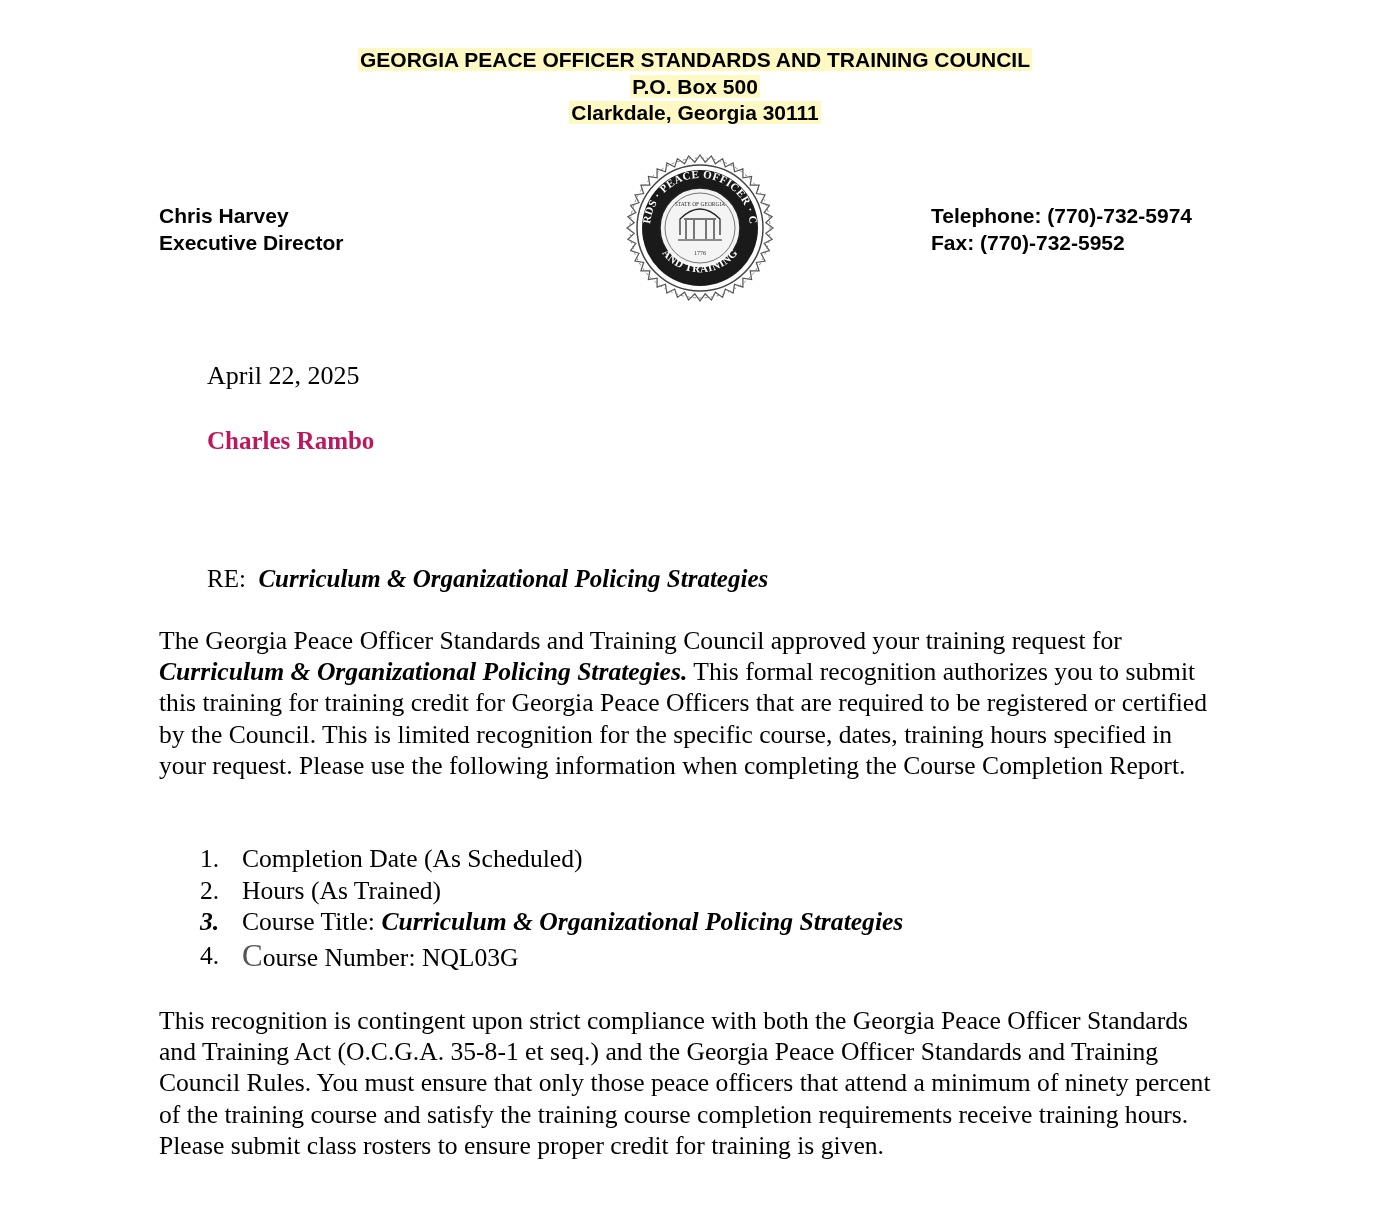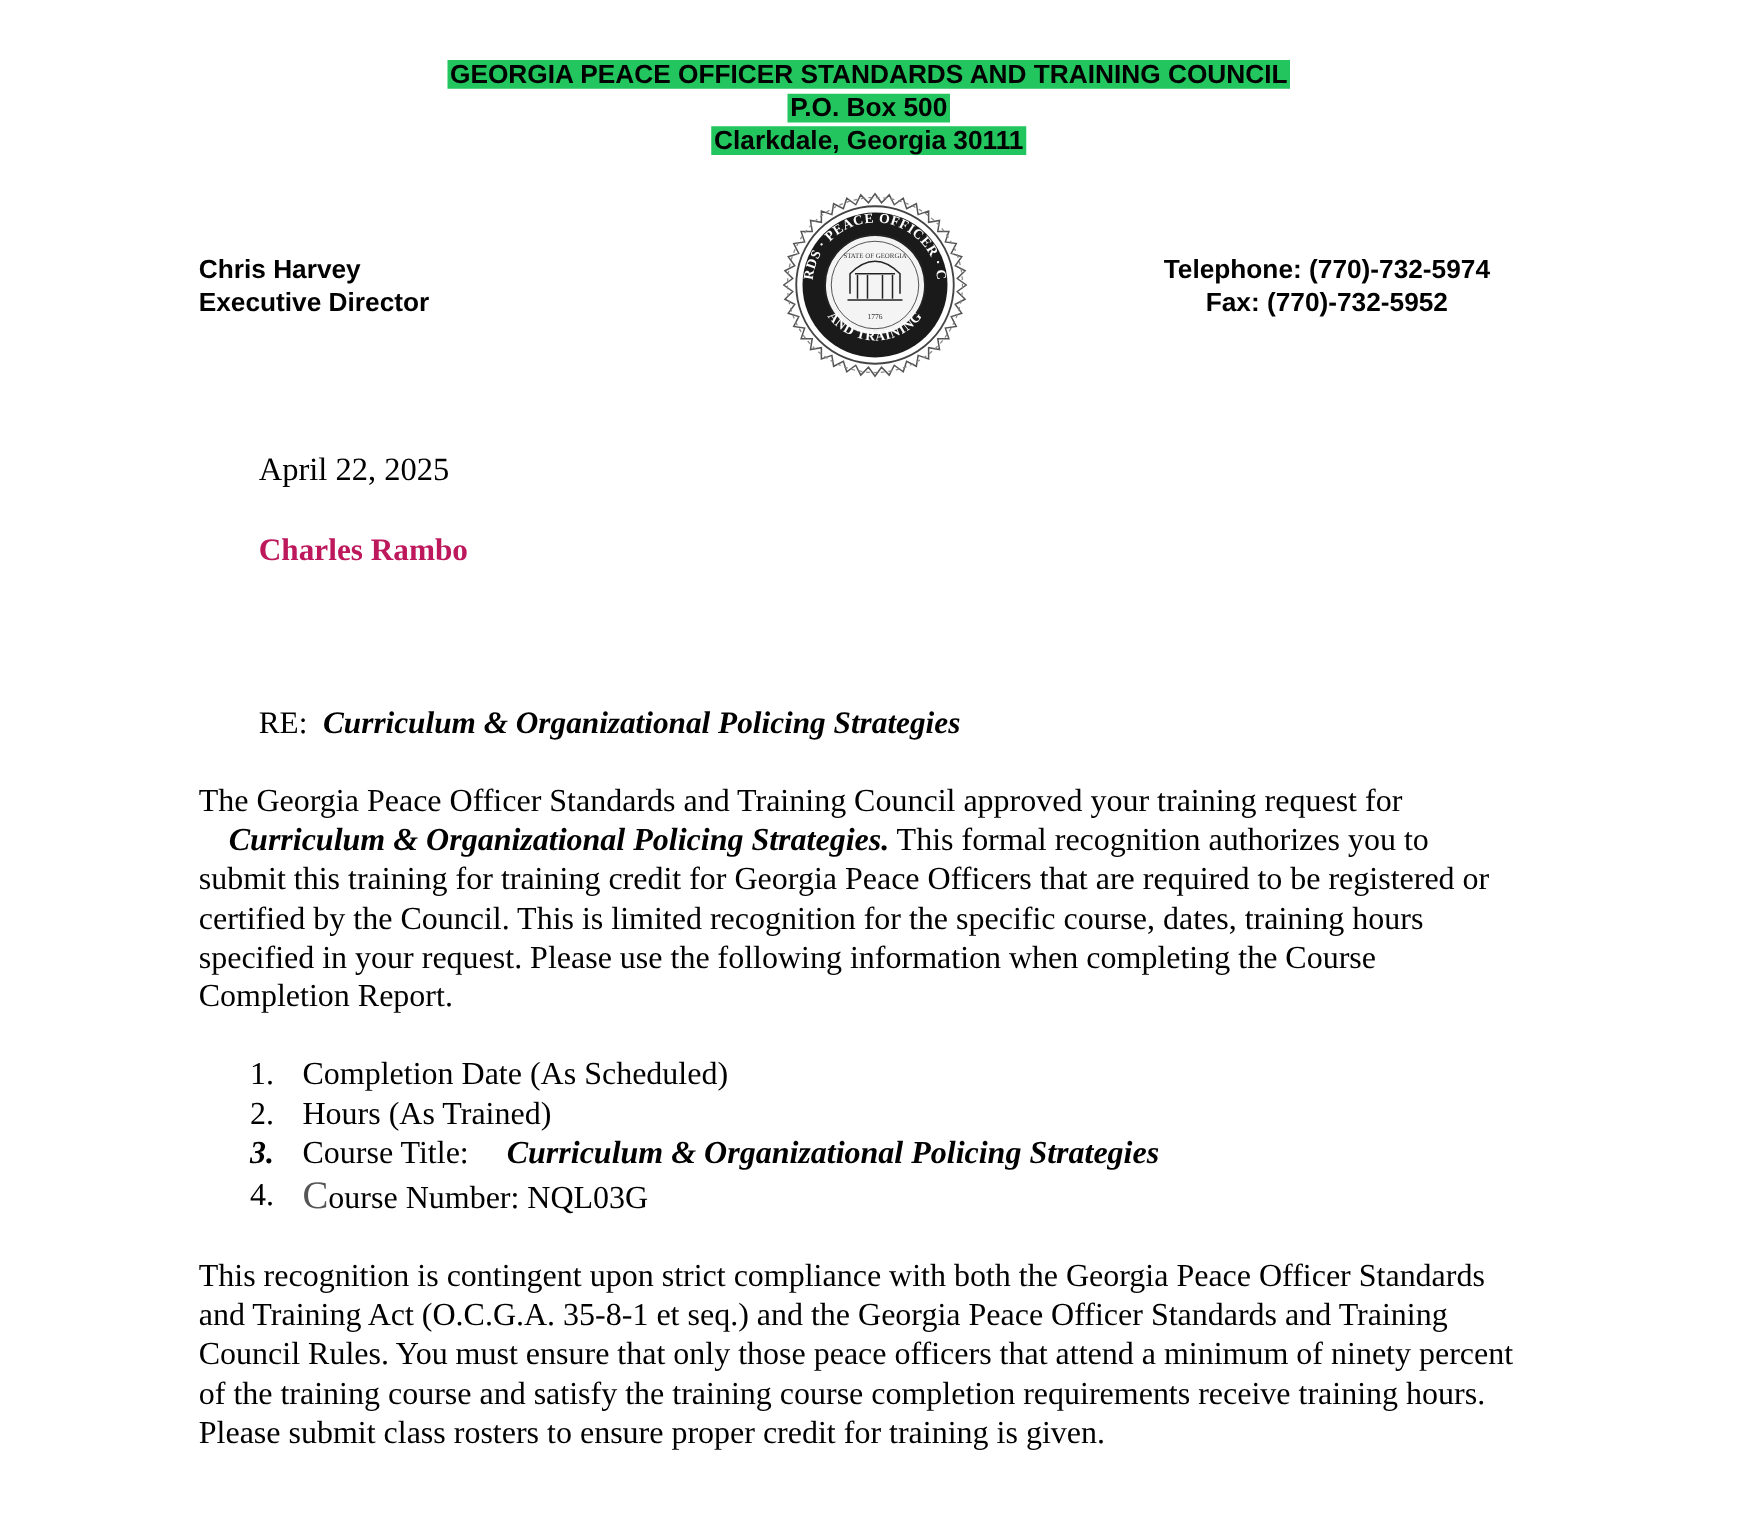--- a/index.html
+++ b/index.html
@@ -1,38 +1,38 @@
 <!DOCTYPE html>
 <html><head>
 <meta charset="utf-8">
 <style>
   html, body { margin: 0; padding: 0; background: #ffffff; }
   body { width: 1390px; height: 1212px; position: relative; overflow: hidden; color: #000; }
   .sans { font-family: "Liberation Sans", sans-serif; font-weight: bold; }
   .serif { font-family: "Liberation Serif", serif; margin-left: 48px; }
 
   .letterhead { position: absolute; top: 47px; left: 0; width: 1390px; text-align: center; font-size: 21px; line-height: 26.5px; }
-  .letterhead .hl { background: #22c55e; padding: 0 2px; }
+  .letterhead .hl { background: #fef9c3; padding: 0 2px; }
 
   .director { position: absolute; top: 203px; left: 159px; font-size: 21px; line-height: 26.5px; }
-  .contact { position: absolute; top: 203px; right: 198px; font-size: 21px; line-height: 26.5px; text-align: center; }
+  .contact { position: absolute; top: 203px; right: 198px; font-size: 21px; line-height: 26.5px; text-align: left; }
 
   .seal { position: absolute; left: 626px; top: 153px; width: 148px; height: 150px; }
 
   .date { position: absolute; top: 360px; left: 159px; font-size: 26px; line-height: 31px; }
 
   .recipient { position: absolute; top: 423px; left: 159px; font-size: 25px; line-height: 36px; font-weight: bold; color: #be185d; }
 
   .re { position: absolute; top: 563px; left: 159px; font-size: 25px; line-height: 31px; }
   .re .title { font-weight: bold; font-style: italic; }
 
   .para { position: absolute; left: 159px; width: 1060px; font-size: 25.6px; line-height: 31.2px; margin: 0; }
   .para1 { top: 625px; }
   .para2 { top: 1005px; }
-  .bi { font-weight: bold; font-style: italic; margin-left: 24px; }
+  .bi { font-weight: bold; font-style: italic; }
 
   .list { position: absolute; top: 843px; left: 159px; font-size: 25.6px; margin: 0; padding: 0; list-style: none; }
   .list li { height: 31.5px; line-height: 31px; display: flex; }
   .list li.tall { height: 36px; line-height: 36px; }
   .list .num { display: inline-block; width: 83px; text-align: right; padding-right: 0; box-sizing: border-box; }
   .list .num span { display: inline-block; width: 42px; text-align: left; }
   .list .num-bi { font-weight: bold; font-style: italic; }
   .big-c { font-size: 31px; color: #555; }
 </style>
 </head>

